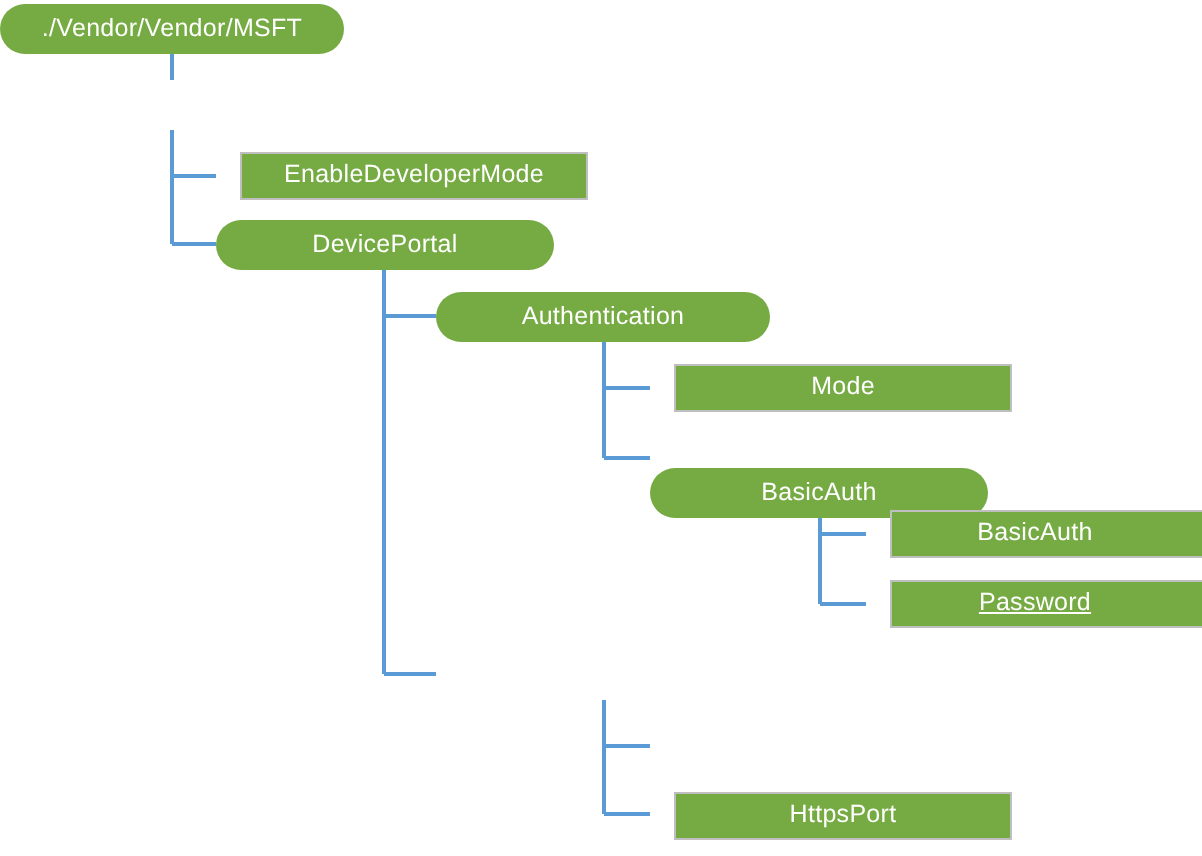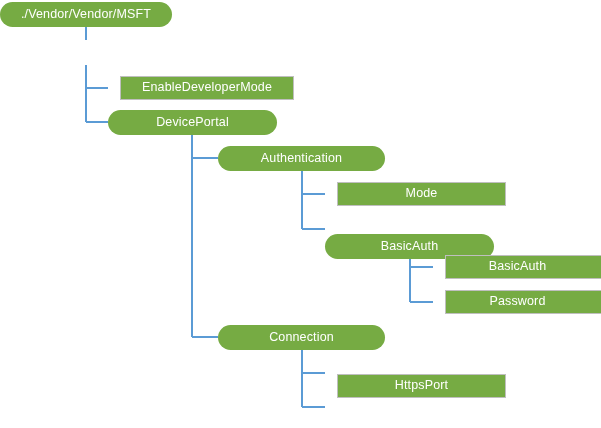--- a/index.html
+++ b/index.html
@@ -111,25 +111,22 @@
 
   <div class="node pill" style="left:325px; top:234px; width:169px; height:25px;">
     <span class="node-label">BasicAuth</span>
   </div>
 
   <div class="node rect" style="left:433px; top:255px; width:175px; height:24px;">
     <span class="node-label" style="margin-right:30px;">BasicAuth</span>
   </div>
 
   <div class="node rect" style="left:433px; top:290px; width:175px; height:24px;">
-    <span class="node-label" style="margin-right:30px;">Password</span>
-  </div>
-
-  <div class="node pill" style="left:218px; top:325px; width:167px; height:25px;">
-    <span class="node-label">Connection</span>
+    <span class="node-label" style="margin-right:30px;text-decoration:underline;">Password</span>
   </div>
 
 
-  <div class="node rect" style="left:325px; top:374px; width:169px; height:24px;">
+
+  <div class="node rect" style="left:325px; top:396px; width:169px; height:24px;">
     <span class="node-label">HttpsPort</span>
   </div>
 
 </div>
 
 </body></html>

